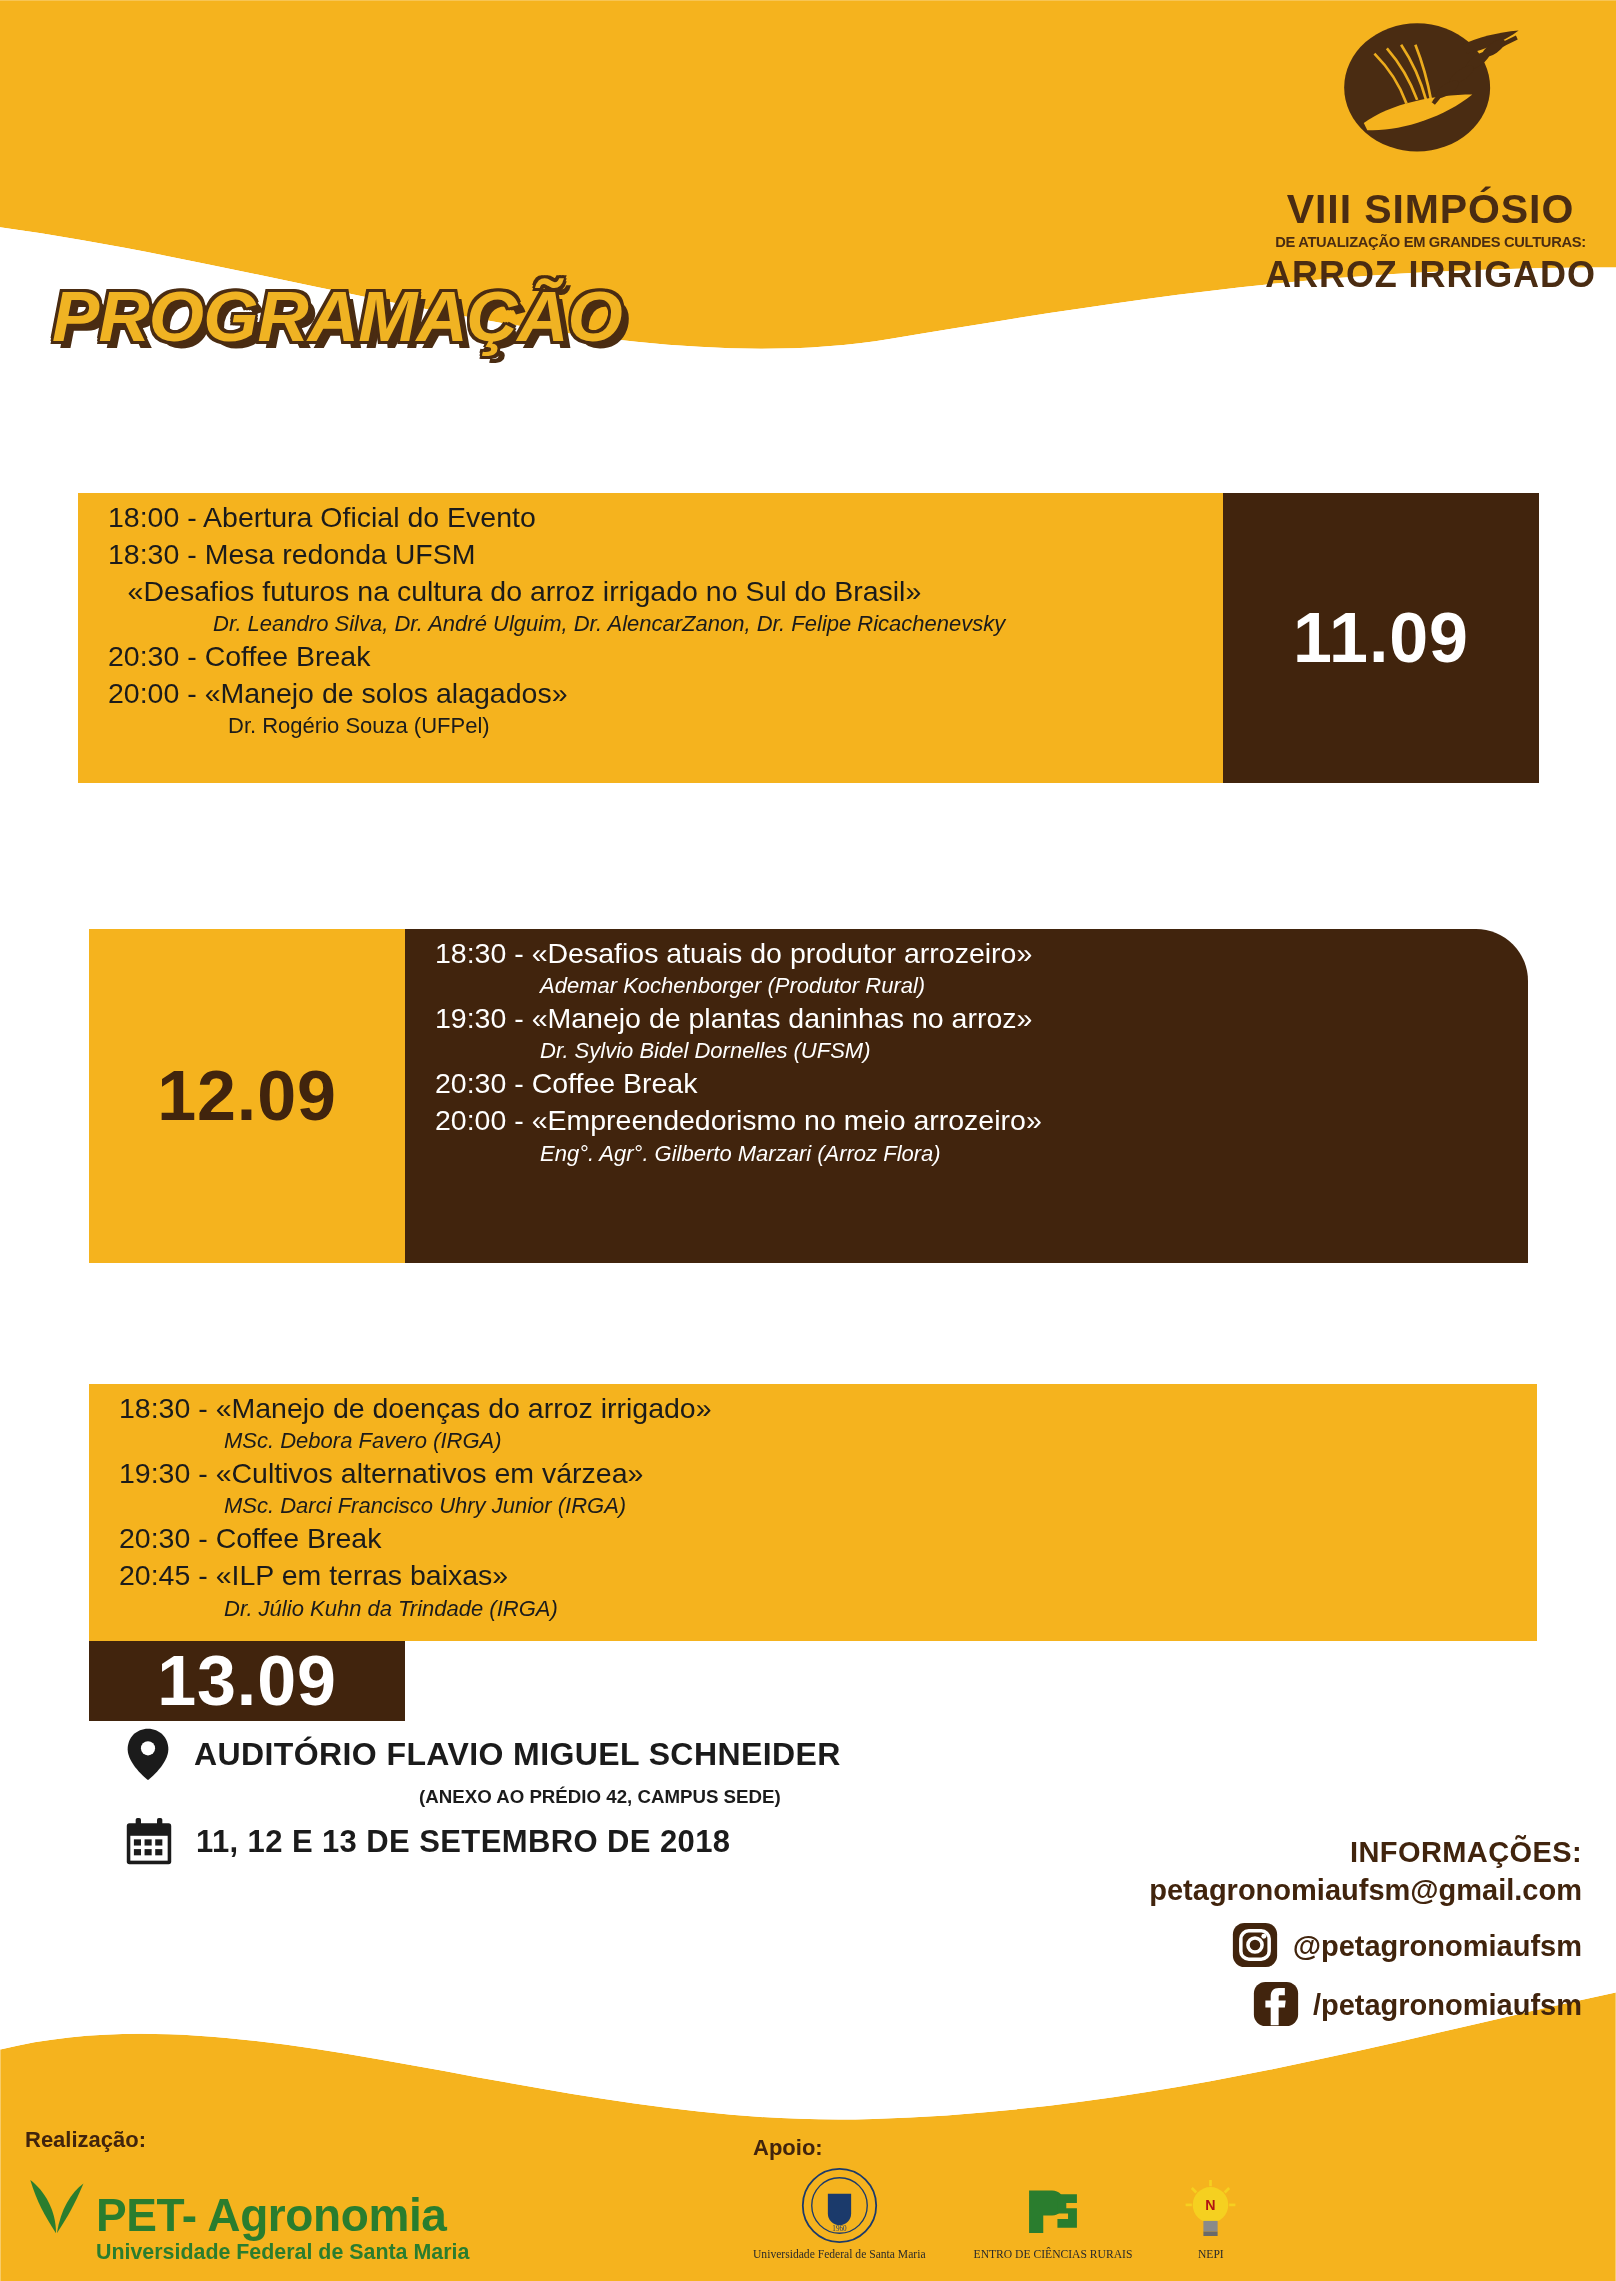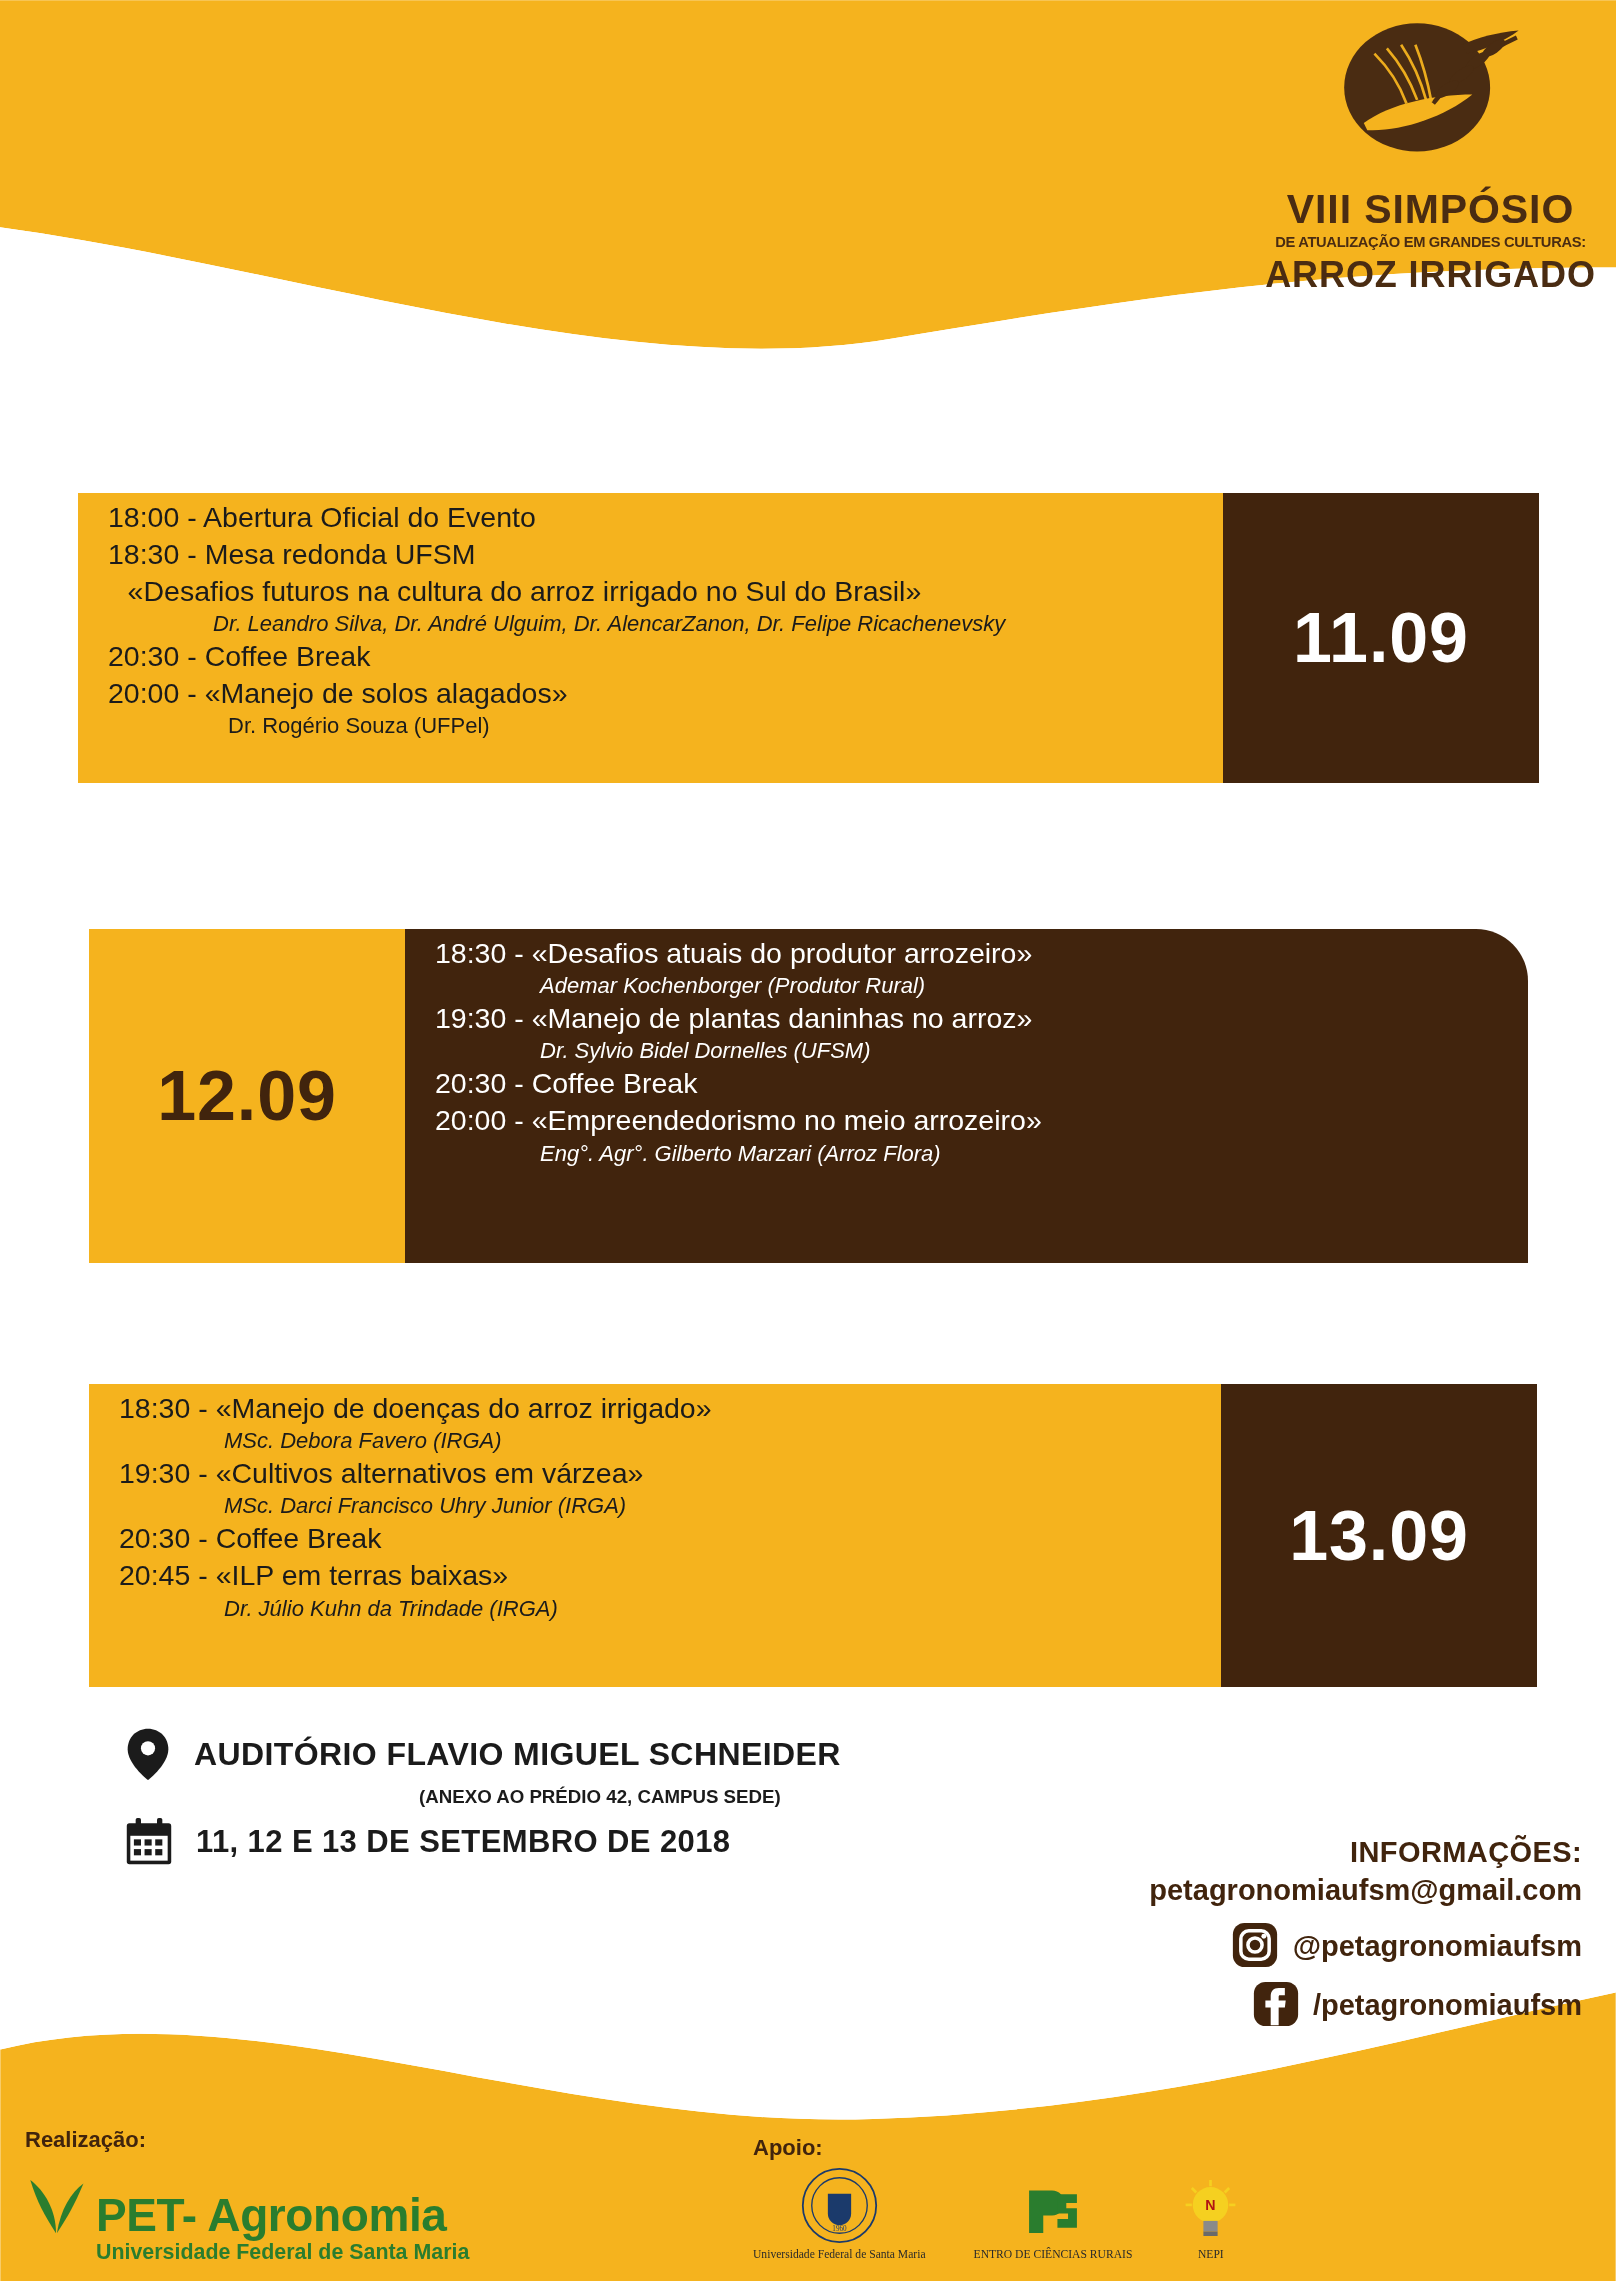--- a/index.html
+++ b/index.html
@@ -99,21 +99,21 @@
   }
 
   
   .day-block {
     position: absolute;
     z-index: 4;
     display: flex;
   }
   .block-1 { top: 493px; left: 78px; width: 1461px; height: 290px; }
   .block-2 { top: 929px; left: 89px; width: 1439px; height: 334px; }
-  .block-3 { top: 1384px; left: 89px; width: 1448px; height: 303px; }
+  .block-3 { top: 1384px; left: 89px; width: 1448px; height: 303px; flex-direction: column; }
 
   .panel-text {
     background: #f5b31e;
     flex: 1;
     position: relative;
   }
   .panel-date {
     background: #41240d;
     width: 316px;
     display: flex;
@@ -330,20 +330,21 @@
           <path d="M82 30 C94 48 104 70 110 92"></path>
           <path d="M98 30 C106 50 112 72 116 94"></path>
         </g>
       </svg>
     </div>
     <div class="logo-title">VIII SIMPÓSIO</div>
     <div class="logo-sub">DE ATUALIZAÇÃO EM GRANDES CULTURAS:</div>
     <div class="logo-main">ARROZ IRRIGADO</div>
   </div>
 
+  <div class="page-title">PROGRAMAÇÃO</div>
 
   <div class="day-block block-1">
     <div class="panel-text">
       <div class="lines">
         <div class="line-main">18:00  -  Abertura Oficial do Evento</div>
         <div class="line-main">18:30  -  Mesa redonda UFSM</div>
         <div class="line-main indent-1">«Desafios futuros na cultura do arroz irrigado no Sul do Brasil»</div>
         <div class="line-sub indent-2">Dr. Leandro Silva, Dr. André Ulguim, Dr. AlencarZanon, Dr. Felipe Ricachenevsky</div>
         <div class="line-main">20:30 -  Coffee Break</div>
         <div class="line-main">20:00 - «Manejo de solos alagados»</div>

